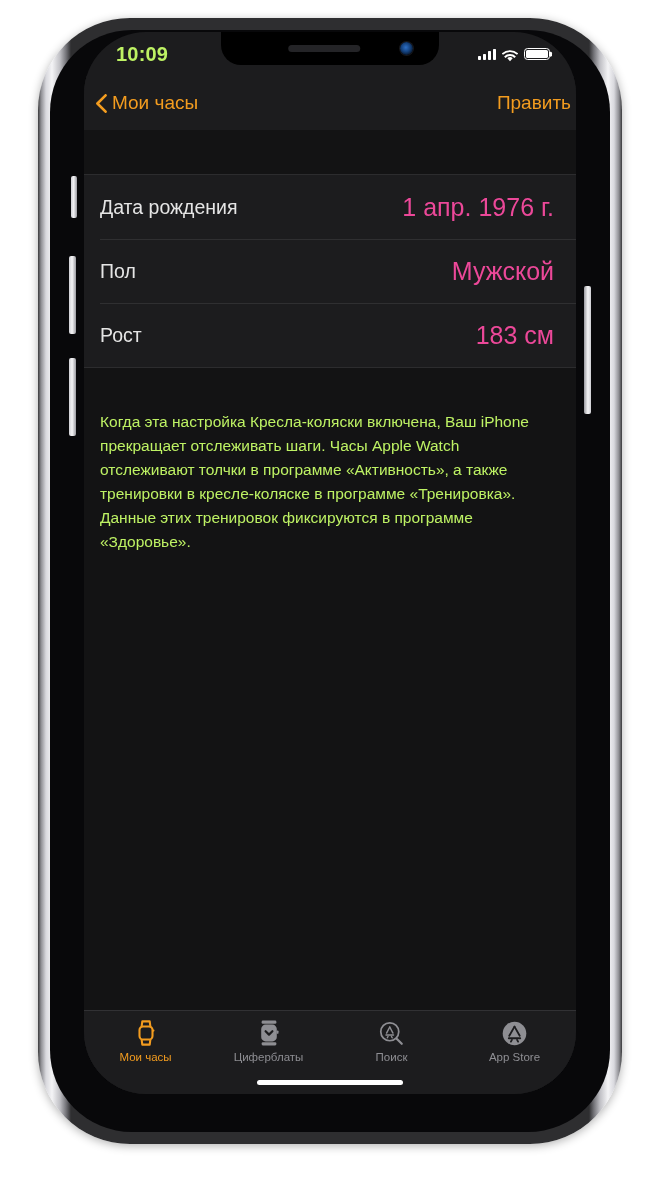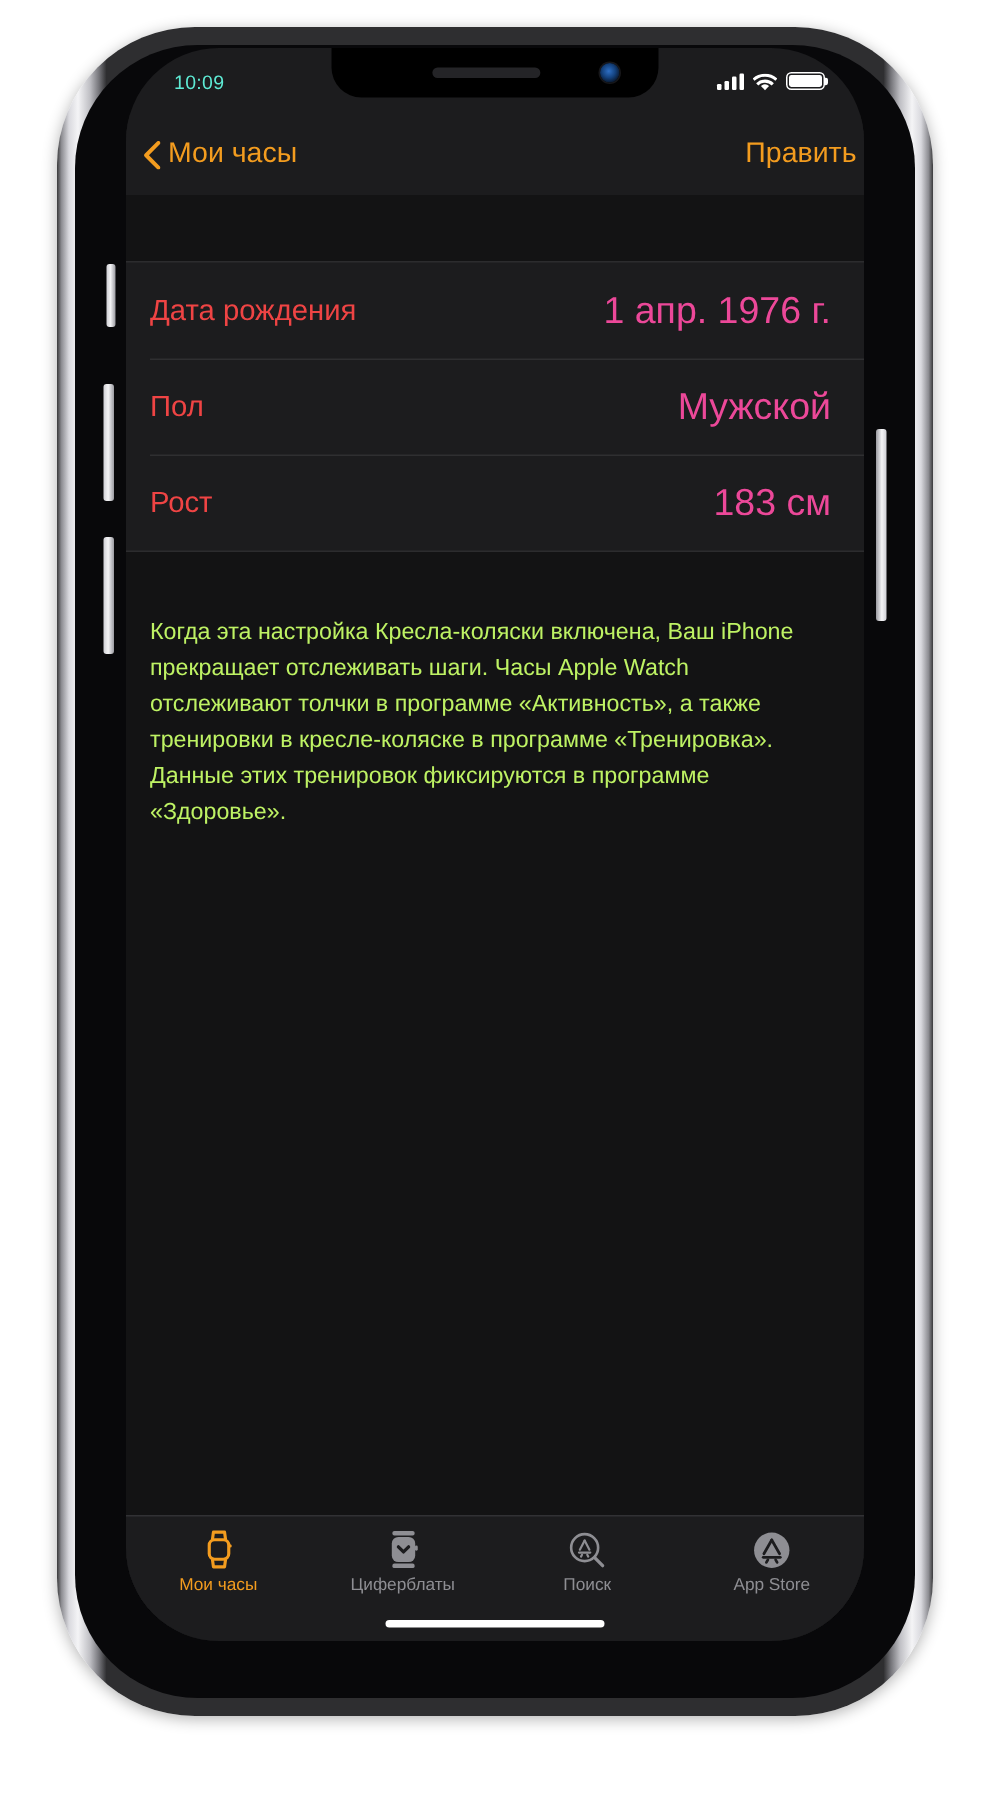--- a/index.html
+++ b/index.html
@@ -81,21 +81,21 @@
     background: radial-gradient(circle at 45% 42%, #2e6fc4 0%, #14427e 42%, #0a1b33 72%, #06080e 100%);
     box-shadow: 0 0 0 1px #17171a;
   }
 
   
   .statusbar {
     position: absolute; top: 0; left: 0; width: 100%; height: 44px;
     display: flex; align-items: center; justify-content: space-between;
     padding: 0 26px 0 32px; z-index: 15;
   }
-  .clock { color:#5eead4; font-size: 13px; font-weight: 400; letter-spacing: .2px; }
+  .clock { color:#bef264; font-size: 20px; font-weight: 700; letter-spacing: .2px; }
   .status-right { display:flex; align-items:center; gap:6px; }
   .bars { display:flex; align-items:flex-end; gap:2px; height:12px; }
   .bars i { display:block; width:3px; background:#fff; border-radius:.8px; }
   .bars i:nth-child(1){height:4px}
   .bars i:nth-child(2){height:6.5px}
   .bars i:nth-child(3){height:9px}
   .bars i:nth-child(4){height:11.5px}
   .wifi { position:relative; width:16px; height:12px; }
   .battery {
     width: 26px; height: 12.5px; border:1.4px solid #fff; border-radius:3.6px;
@@ -135,21 +135,21 @@
 
   .table { background: #1c1c1e; border-top:.5px solid #2c2c2e; border-bottom:.5px solid #2c2c2e; }
   .row {
     display:flex; align-items:center; justify-content:space-between;
     height: 64px; padding: 0 22px 0 16px; margin-left: 0;
     position: relative;
   }
   .row + .row::before {
     content:''; position:absolute; top:0; left:16px; right:0; height:.5px; background:#2f2f31;
   }
-  .row-label { color:#ef4444; font-size:19.5px; }
+  .row-label { color:#e5e5e5; font-size:19.5px; }
   .row-value { color:#ec4899; font-size:25px; }
 
   .footnote {
     color:#bef264; font-size:15.5px; line-height:24px;
     padding: 42px 18px 0 16px;
   }
 
   
   .tabbar {
     position:absolute; left:0; bottom:0; width:100%; height:84px;

